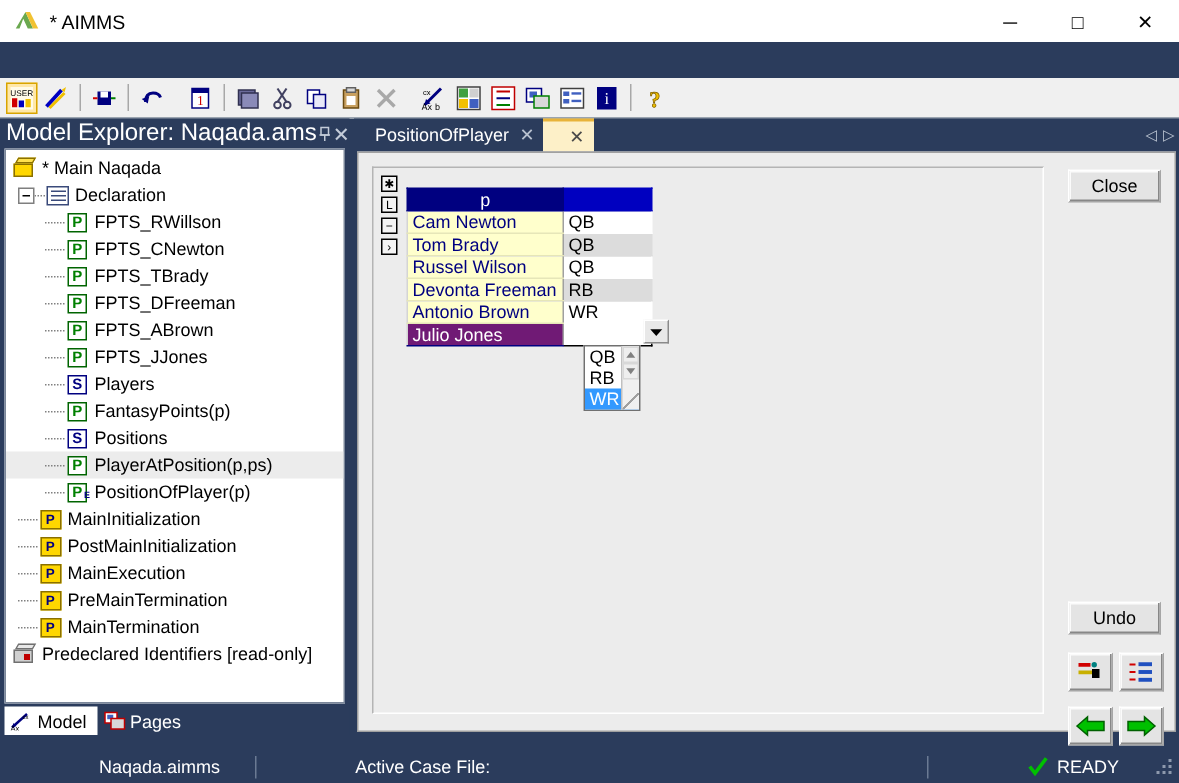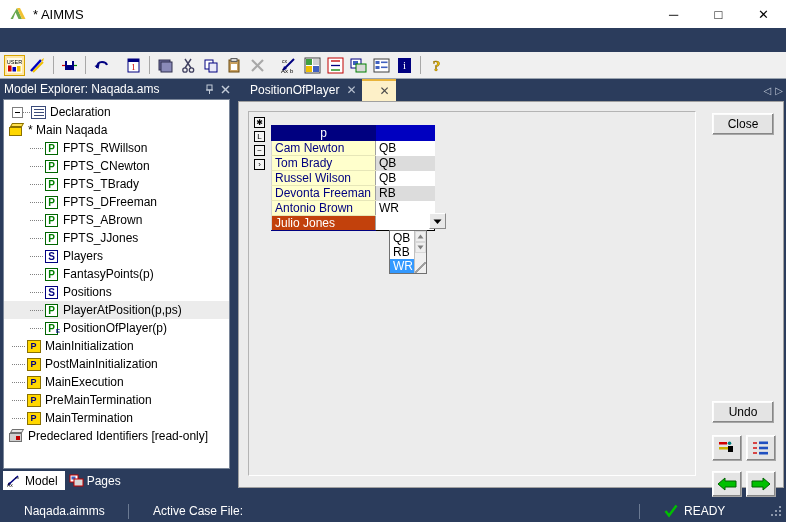--- a/index.html
+++ b/index.html
@@ -83,21 +83,21 @@
   
   .explorer {
     position: absolute;
     left: 0; top: 79px;
     width: 233px; height: 411px;
     background: #2b3c5c;
   }
   .explorer-header {
     height: 20px;
     display: flex; align-items: center;
-    color: #ffffff; font-size: 12px;
+    color: #ffffff; font-size: 16px;
     padding-left: 4px;
   }
   .explorer-header .hdr-title { flex: 1; white-space: nowrap; }
   .hdr-icon {
     width: 16px; height: 16px;
     display: flex; align-items: center; justify-content: center;
     color: #c3cbd8; font-size: 12px;
   }
   .tree-panel {
     position: absolute;
@@ -346,21 +346,21 @@
   }
   .dtable td.c-name {
     background: #ffffcc;
     color: #000080;
     border-right: 1px solid #a0a0a0;
     border-top: 1px solid #e6e6b8;
     border-bottom: 1px solid #e6e6b8;
     padding-left: 3px;
   }
   .dtable tr.sel td.c-name {
-    background: #c2410c;
+    background: #701a75;
     color: #ffffff;
     border-top-color: #000080;
     border-bottom-color: #000080;
   }
   .dtable td.c-val {
     background: #ffffff;
     color: #000000;
     border: 1px solid #ffffff;
     padding-left: 3px;
   }
@@ -444,20 +444,21 @@
     width: 786px; height: 22px;
     background: #2b3c5c;
     display: flex; align-items: center;
     color: #ffffff; font-size: 12px;
   }
   .sb-cell {
     height: 22px;
     display: flex; align-items: center;
     padding: 0 24px;
     white-space: nowrap;
+    margin-left: 42px;
   }
   .sb-div {
     width: 1px; height: 15px;
     background: #6b7a93;
   }
   .grip {
     margin-left: auto; margin-right: 3px;
     width: 13px; height: 13px;
     position: relative;
   }
@@ -631,37 +632,37 @@
         <svg width="11" height="11" viewBox="0 0 11 11">
           <line x1="2" y1="2" x2="9" y2="9" stroke="#c3cbd8" stroke-width="1.4"></line>
           <line x1="9" y1="2" x2="2" y2="9" stroke="#c3cbd8" stroke-width="1.4"></line>
         </svg>
       </div>
     </div>
 
     <div class="tree-panel">
       <div class="tree" id="tree-root">
           <div class="tree-row">
-            <span class="tree-indent" style="width: 8px;"></span>
-            <span class="expander"></span>
-            <span class="dotline" style="width: 7px;"></span>
-            <span class="ticon">
-              <span class="ic-decl"></span>
-            </span>
-            <span>Declaration</span>
-          </div>
-          <div class="tree-row">
             <span class="tree-indent" style="width: 4px;"></span>
             <span class="ticon">
               <span class="ic-box">
                 <span class="top"></span>
                 <span class="front"></span>
               </span>
             </span>
             <span>* Main Naqada</span>
+          </div>
+          <div class="tree-row">
+            <span class="tree-indent" style="width: 8px;"></span>
+            <span class="expander"></span>
+            <span class="dotline" style="width: 7px;"></span>
+            <span class="ticon">
+              <span class="ic-decl"></span>
+            </span>
+            <span>Declaration</span>
           </div>
           <div class="tree-row">
             <span class="tree-indent" style="width: 26px;"></span>
             <span class="dotline" style="width: 13px;"></span>
             <span class="ticon">
               <span class="ic-param">P</span>
             </span>
             <span>FPTS_RWillson</span>
           </div>
           <div class="tree-row">

